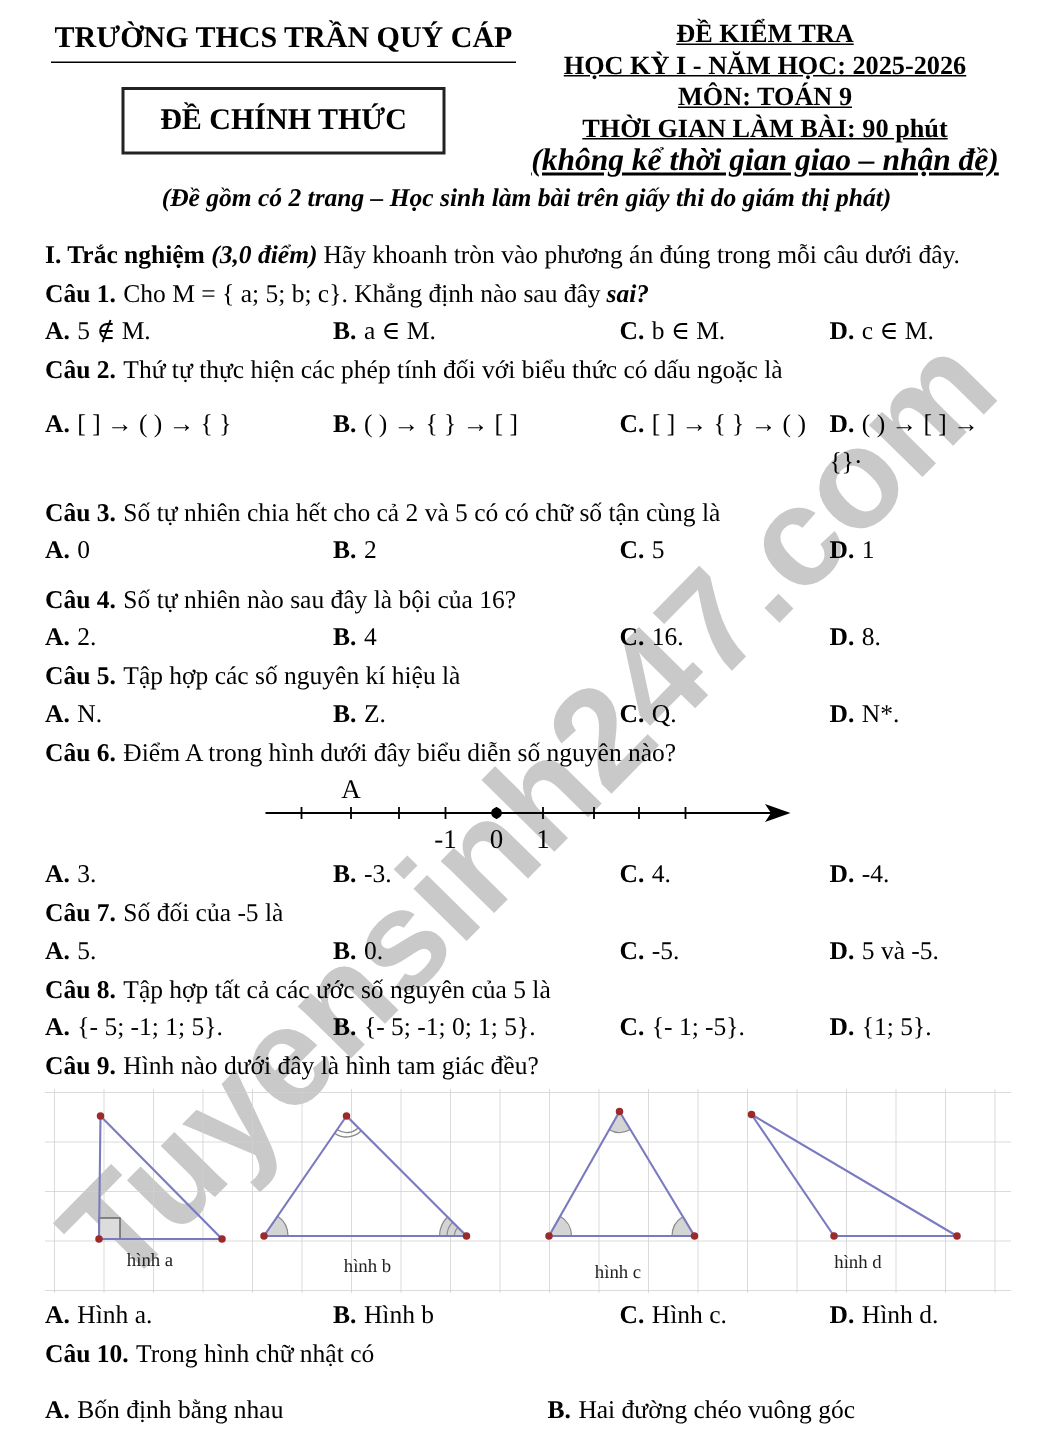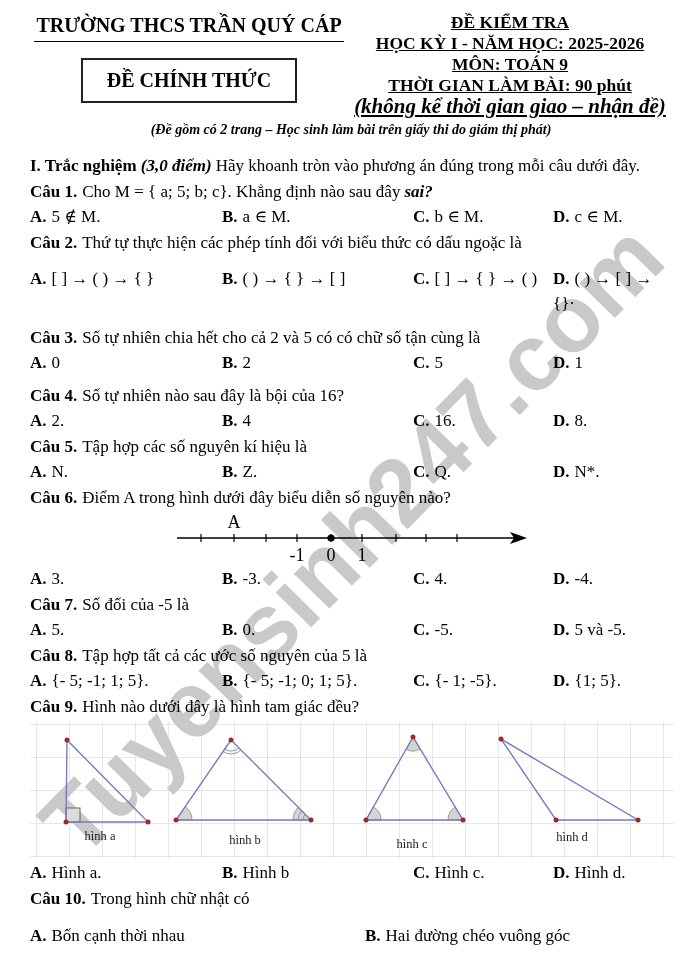--- a/index.html
+++ b/index.html
@@ -22,21 +22,21 @@
   .header-row { display:flex; }
   .header-left { width:318px; text-align:center; padding-top:2px; }
   .school { display:inline-block; font-weight:700; font-size:20px;
             border-bottom:1.5px solid #000; padding:0 2px 4px; }
   .exam-box { display:inline-block; margin-top:16px; border:2px solid #222;
               padding:9px 24px; font-weight:700; font-size:20px; }
   .header-right { flex:1; text-align:center; font-weight:700;
                   font-size:17.5px; line-height:21px;text-decoration:underline; }
   .time-note { font-style:italic; font-size:21px; font-weight:700; }
   .page-note { text-align:center; font-weight:700; font-style:italic;
-               font-size:14px; margin-top:5px; }
+               font-size:17px; margin-top:5px; }
 
   .section-head { margin-top:15px; line-height:25px; }
   .section-head .pts { font-style:italic; }
   .section-head .instr { margin-left:4px; font-weight:400; }
 
   .q { margin-top:1px; }
   .q-text { line-height:25px; }
   .q-label { margin-right:5px; }
   .em { margin-left:4px; font-weight:700; font-style:italic; }
 
@@ -234,20 +234,20 @@
         <span class="opt"><b>A.</b><span>Hình a.</span></span>
         <span class="opt"><b>B.</b><span>Hình b</span></span>
         <span class="opt"><b>C.</b><span>Hình c.</span></span>
         <span class="opt"><b>D.</b><span>Hình d.</span></span>
       </div>
     </div>
 
     <div class="q">
       <p class="q-text"><b class="q-label">Câu 10.</b><span>Trong hình chữ nhật có</span></p>
       <div class="options cols2">
-        <span class="opt"><b>A.</b><span>Bốn cạnh thời nhau</span></span>
+        <span class="opt"><b>A.</b><span>Bốn định bằng nhau</span></span>
         <span class="opt"><b>B.</b><span>Hai đường chéo vuông góc</span></span>
 
       </div>
     </div>
 
   </div>
 </div>
 
 </body></html>

